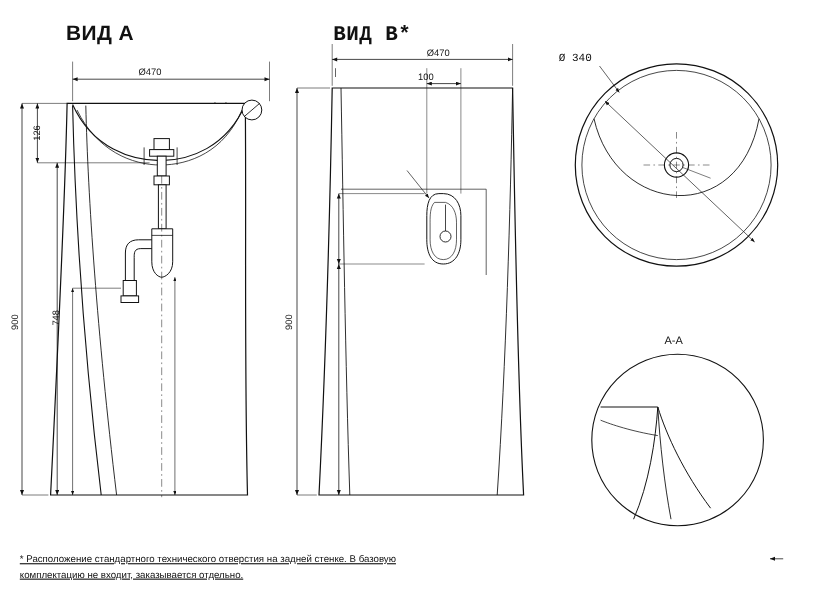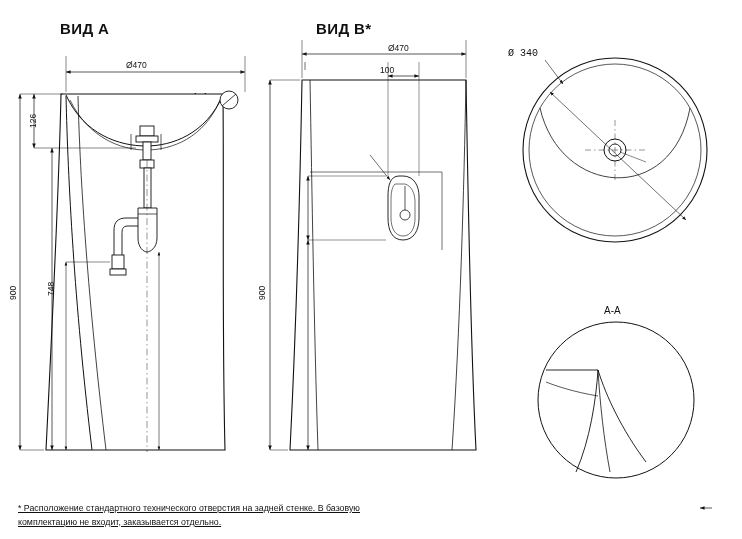--- a/index.html
+++ b/index.html
@@ -19,21 +19,21 @@
     position: absolute;
     left: 0; top: 0;
     width: 742px;
     height: 539px;
   }
   svg {
     display: block;
   }
   .view-title {
     position: absolute;
-    font-size: 15px;
+    font-size: 19px;
     font-weight: 700;
     letter-spacing: 0.4px;
     color: #111;
     white-space: nowrap;
   }
   .dim {
     position: absolute;
     font-size: 8.5px;
     color: #111;
     white-space: nowrap;
@@ -55,21 +55,21 @@
     color: #111;
     white-space: nowrap;
   }
 </style>
 </head>
 <body>
 
 <div id="sheet">
 
   <div class="view-title" style="left:60px; top:20px;">ВИД А</div>
-  <div class="view-title" style="left:316px; top:20px;">ВИД B*</div>
+  <div class="view-title" style="left:303px; top:20px;font-family:Liberation Mono, monospace;">ВИД B*</div>
   <div class="section-label" style="left:192px; top:92px;">A-A</div>
   <div class="section-label" style="left:604px; top:305px;">A-A</div>
 
   <div class="dim" style="left:126px; top:60px;">Ø470</div>
   <div class="dim vert" style="left:8px; top:300px;">900</div>
   <div class="dim vert" style="left:28px; top:128px;">126</div>
   <div class="dim vert" style="left:46px; top:296px;">748</div>
   <div class="dim vert" style="left:60px; top:360px;">0-305</div>
   <div class="dim vert" style="left:153px; top:350px;">405</div>
 

